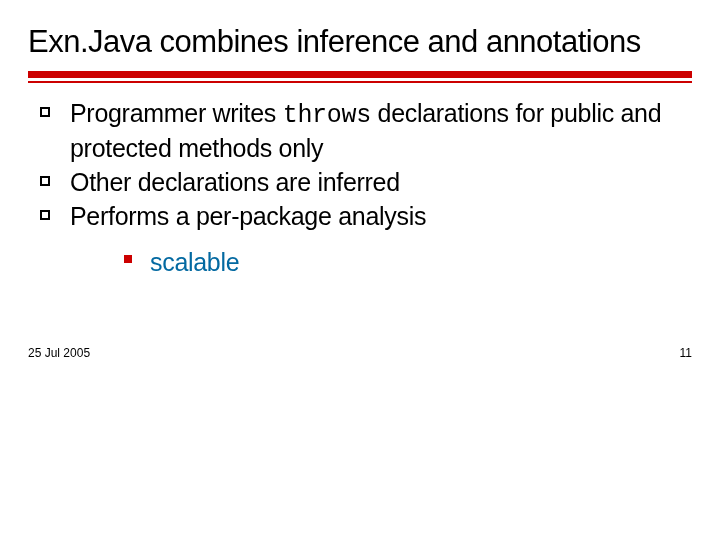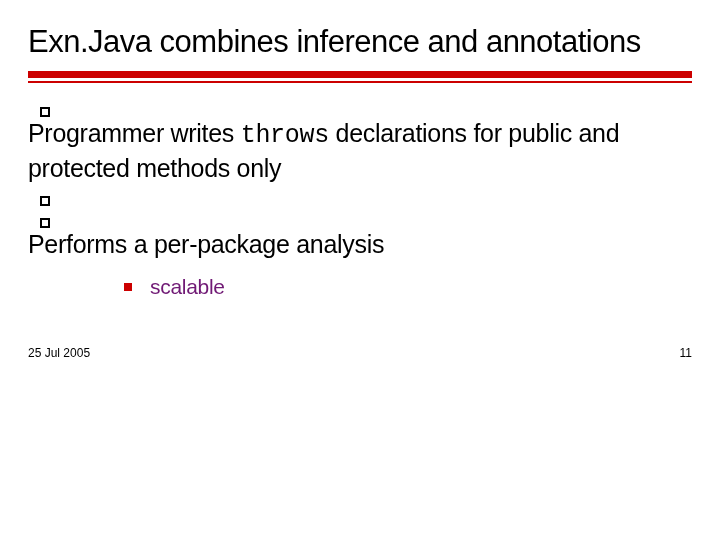--- a/index.html
+++ b/index.html
@@ -2,28 +2,28 @@
 <html><head>
 <meta charset="utf-8">
 <style>
   * { margin: 0; padding: 0; box-sizing: border-box; }
   html, body { width: 720px; height: 540px; background: #fff; font-family: Verdana, Geneva, sans-serif; }
   .slide { width: 720px; height: 384px; position: relative; padding: 24px 28px 0 28px; }
   .title { font-size: 31px; font-weight: 400; line-height: 1.18; color: #000; letter-spacing: -0.5px; }
   .rule-thick { height: 7px; background: #cc0000; margin-top: 10px; }
   .rule-thin { height: 2px; background: #cc0000; margin-top: 3px; }
   .body { margin-top: 14px; }
-  .l1 { display: flex; align-items: flex-start; margin-bottom: 2px; flex-direction: column; }
+  .l1 { display: flex; align-items: flex-start; margin-bottom: 2px; }
   .l1 .bullet { width: 10px; height: 10px; border: 2px solid #000; margin: 10px 20px 0 12px; flex: 0 0 auto; }
   .l1 .text { font-size: 25px; line-height: 1.28; color: #000; letter-spacing: -0.3px; }
   .mono { font-family: "Courier New", Courier, monospace; }
   .l2-block { margin-top: 14px; }
   .l2 { display: flex; align-items: flex-start; margin-bottom: 2px; }
   .l2 .bullet { width: 8px; height: 8px; background: #cc0000; margin: 9px 18px 0 96px; flex: 0 0 auto; }
-  .l2 .text { font-size: 21px; line-height: 1.28; color: #701a75; letter-spacing: -0.3px; }
+  .l2 .text { font-size: 25px; line-height: 1.28; color: #0369a1; letter-spacing: -0.3px; }
   .footer { position: absolute; bottom: 24px; left: 28px; right: 28px; display: flex; justify-content: space-between; font-size: 12px; color: #000; }
 </style>
 </head>
 <body>
 
 <div class="slide">
 
   <div class="title">Exn.Java combines inference and annotations</div>
   <div class="rule-thick"></div>
   <div class="rule-thin"></div>
@@ -32,20 +32,23 @@
 
     <div class="l1">
       <div class="bullet"></div>
       <div class="text">
         <span>Programmer writes </span><span class="mono">throws</span><span> declarations for public and protected methods only</span>
       </div>
     </div>
 
     <div class="l1">
       <div class="bullet"></div>
+      <div class="text">
+        <span>Other declarations are inferred</span>
+      </div>
     </div>
 
     <div class="l1">
       <div class="bullet"></div>
       <div class="text">
         <span>Performs a per-package analysis</span>
       </div>
     </div>
 
     <div class="l2-block">

